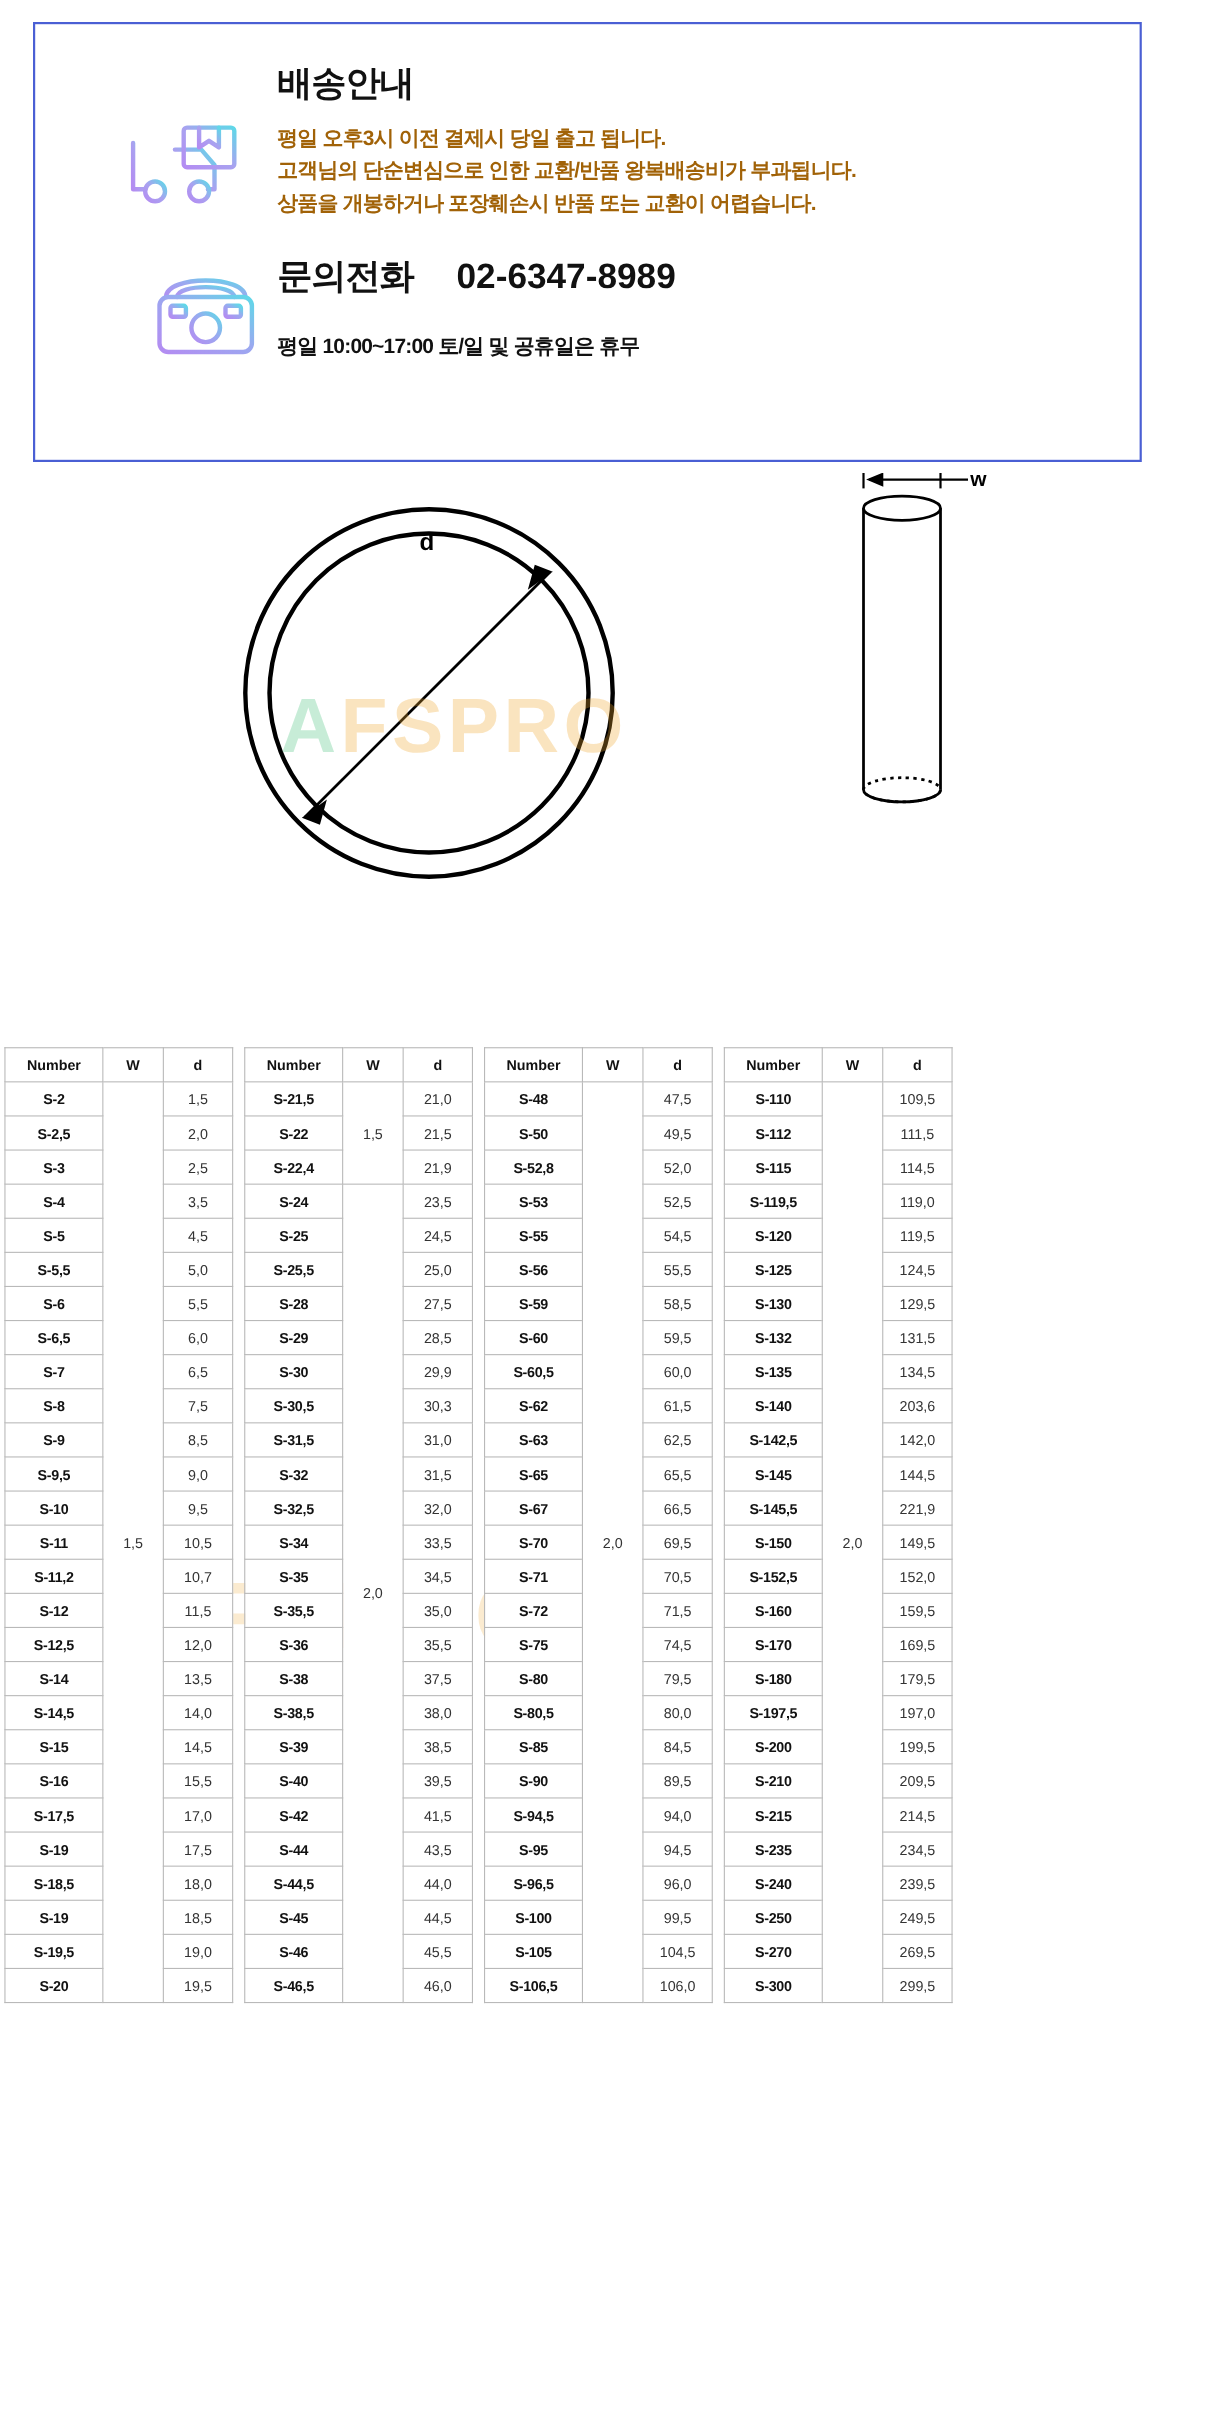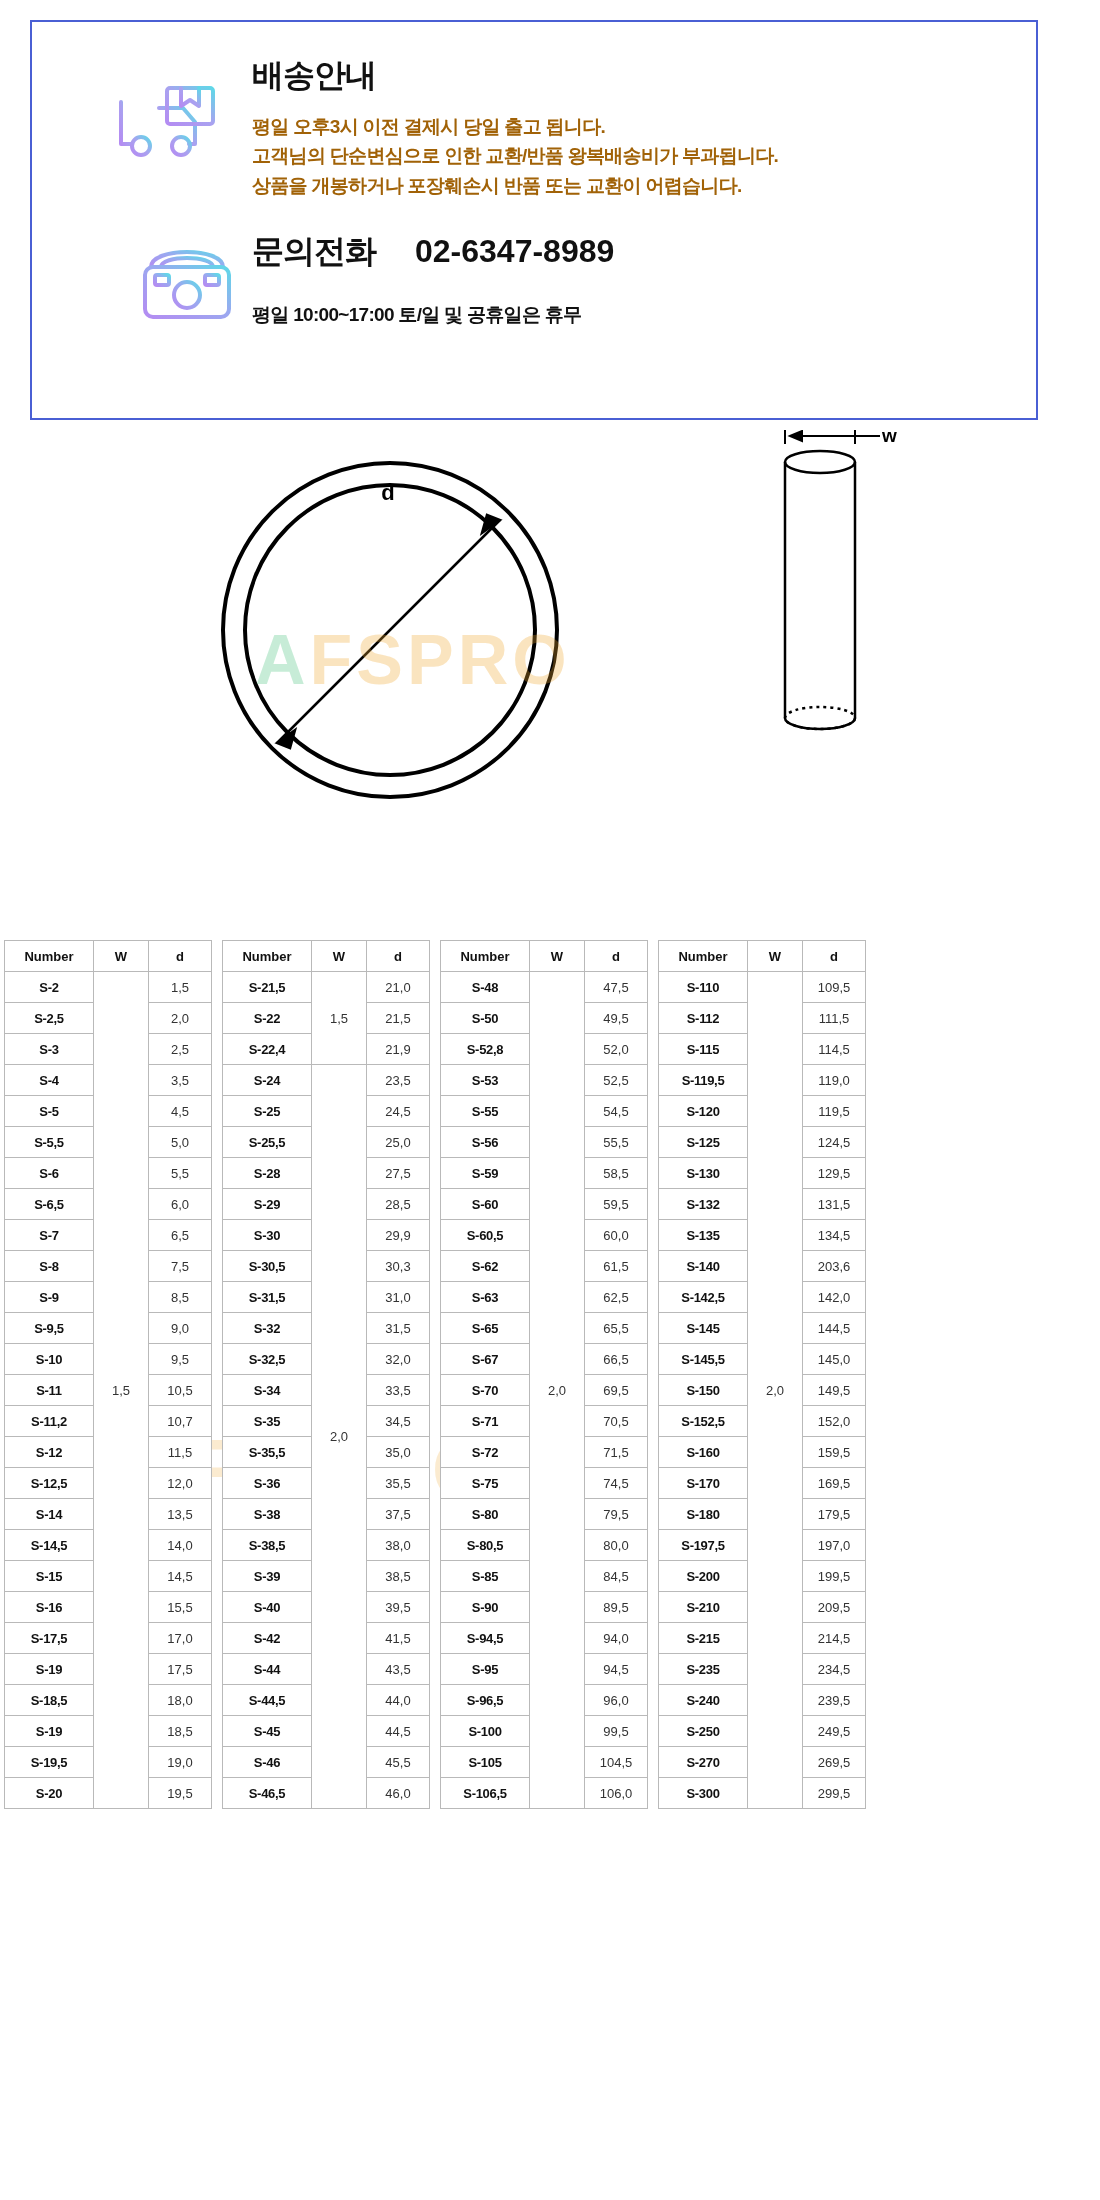--- a/index.html
+++ b/index.html
@@ -22,21 +22,21 @@
     left: 30px;
     top: 20px;
     width: 1008px;
     height: 400px;
     border: 2px solid #4a5fd4;
     box-sizing: border-box;
     background: #fff;
   }
   .notice-row {
     display: flex;
-    align-items: center;
+    align-items: flex-end;
   }
   .notice-row.shipping {
     padding: 32px 0 0 80px;
   }
   .notice-row.phone {
     padding: 30px 0 0 100px;
   }
   .icon-truck {
     width: 130px;
     flex: 0 0 130px;
@@ -128,20 +128,21 @@
     position: absolute;
     left: 4px;
     top: 940px;
     display: flex;
     gap: 0px;
   }
   table.sizes {
     border-collapse: collapse;
     font-size: 13px;
     margin-right: 10px;
+    margin-top: 12px;
   }
   table.sizes th, table.sizes td {
     border: 1px solid #b9b9b9;
     height: 30px;
     text-align: center;
     vertical-align: middle;
     padding: 0;
     background: #fff;
   }
   table.sizes th {
@@ -695,21 +696,21 @@
         <tr>
           <td class="num">S-142,5</td>
           <td class="d">142,0</td>
         </tr>
         <tr>
           <td class="num">S-145</td>
           <td class="d">144,5</td>
         </tr>
         <tr>
           <td class="num">S-145,5</td>
-          <td class="d">145,0</td>
+          <td class="d">221,9</td>
         </tr>
         <tr>
           <td class="num">S-150</td>
           <td class="d">149,5</td>
         </tr>
         <tr>
           <td class="num">S-152,5</td>
           <td class="d">152,0</td>
         </tr>
         <tr>

